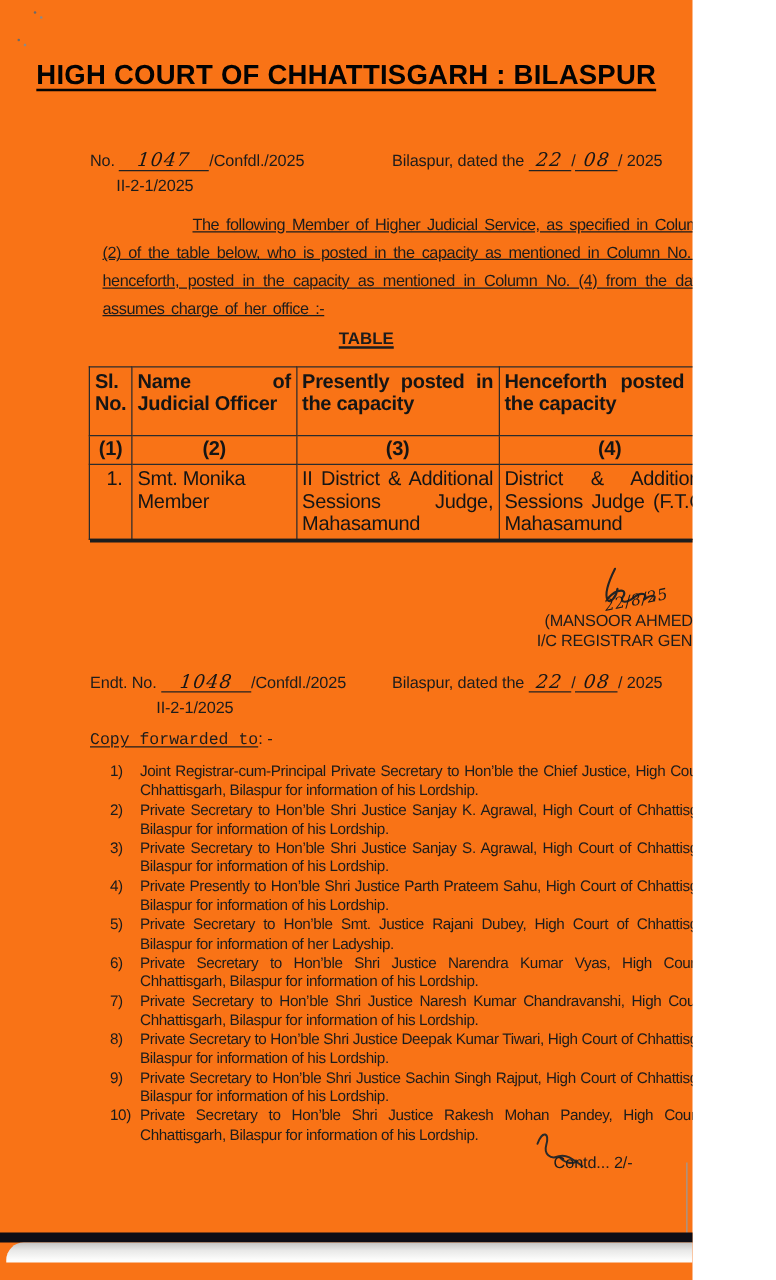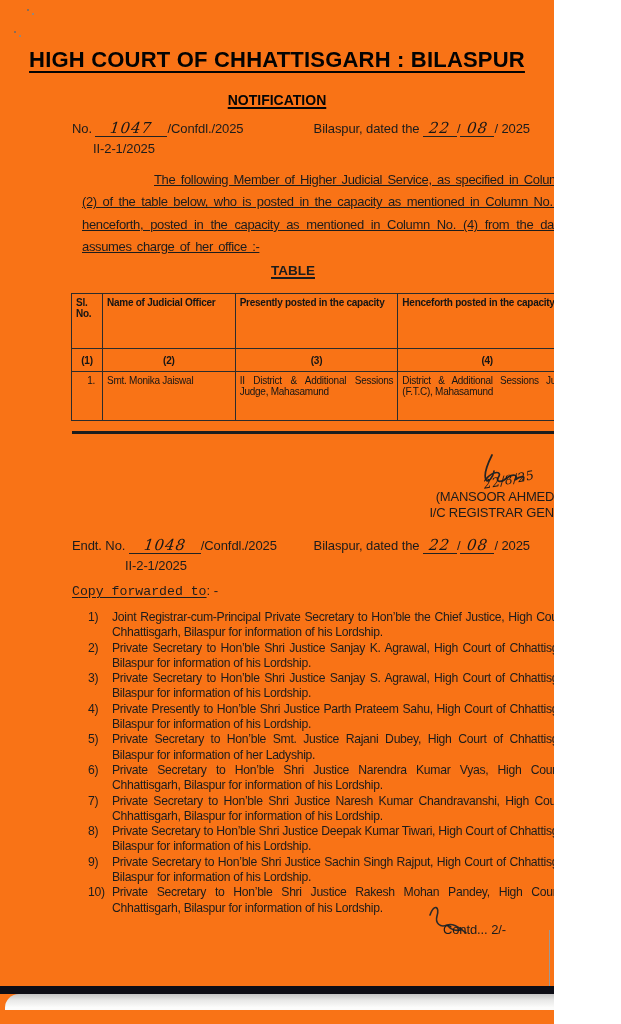--- a/index.html
+++ b/index.html
@@ -36,21 +36,21 @@
     display:inline-block; transform:skewX(-7deg); letter-spacing:1px; }
 
   .para { position:absolute; top:169px; left:82px; width:509px; font-size:13px;
     line-height:22.4px; text-align:justify; text-indent:72px; letter-spacing:-.35px; word-spacing:2px;text-decoration:underline; }
 
   .tablehead { position:absolute; top:263px; left:16px; width:100%; text-align:center;
     font-size:13.5px; font-weight:bold; }
   .tablehead span { text-decoration:underline; text-decoration-thickness:1.8px; text-underline-offset:2px; }
 
   table.maintable { position:absolute; top:293px; left:71px; width:506px; border-collapse:collapse;
-    font-size:10px; letter-spacing:-.25px; color:#151515; }
+    font-size:16px; letter-spacing:-.25px; color:#151515; }
   .maintable th, .maintable td { border:1.6px solid #2c2c2c; vertical-align:top; padding:3px 4px 2px 4px; }
   .maintable th { text-align:justify; font-weight:bold; }
   .maintable tr.hrow { height:55px; }
   .maintable tr.irow { height:23px; }
   .maintable tr.irow td { text-align:center; font-weight:bold; vertical-align:middle; padding:1px; }
   .maintable tr.drow { height:49px; }
   .cell-sl { text-align:right; padding-right:7px !important; }
   .cell-just { text-align:justify; }
 
   .rule { position:absolute; top:431px; left:72px; width:508px; height:2.6px; background:#1d1d1d; }
@@ -83,21 +83,20 @@
 </style>
 </head>
 <body>
 
 <div class="page">
 
   <div class="speck" style="top:9px;left:27px;"></div>
   <div class="speck" style="top:31px;left:14px;"></div>
 
   <div class="title"><span>HIGH COURT OF CHHATTISGARH : BILASPUR</span></div>
-  <div class="notif"><span>NOTIFICATION</span></div>
 
   <div class="refline ref-top">
     <div>
       <span>No.</span>
       <span class="uline u-no"><span class="hw">1047</span></span><span>/Confdl./2025</span>
       <div class="fileno">II-2-1/2025</div>
     </div>
     <div>
       <span>Bilaspur, dated the</span>
       <span class="uline u-dm"><span class="hw">22</span></span><span>/</span><span class="uline u-dm"><span class="hw">08</span></span><span>/</span>
@@ -124,21 +123,21 @@
       <th>Henceforth posted in the capacity</th>
     </tr>
     <tr class="irow">
       <td>(1)</td>
       <td>(2)</td>
       <td>(3)</td>
       <td>(4)</td>
     </tr>
     <tr class="drow">
       <td class="cell-sl">1.</td>
-      <td>Smt. Monika Jaiswal</td>
+      <td>Smt. Monika Member</td>
       <td class="cell-just">II District &amp; Additional Sessions Judge, Mahasamund</td>
       <td class="cell-just">District &amp; Additional Sessions Judge (F.T.C), Mahasamund</td>
     </tr>
   </tbody>
     </table>
 
   <div class="rule"></div>
 
   <svg class="sig1" width="96" height="36" viewBox="0 0 96 36">
     <path d="M30,3 C26,11 21,22 24,28 C26,31 31,26 32,19 M24,27 C32,18 41,19 36,26 C34,30 39,31 45,26 C51,21 57,23 53,28 C58,24 64,23 61,28" fill="none" stroke="#242424" stroke-width="1.7" stroke-linecap="round"></path>

